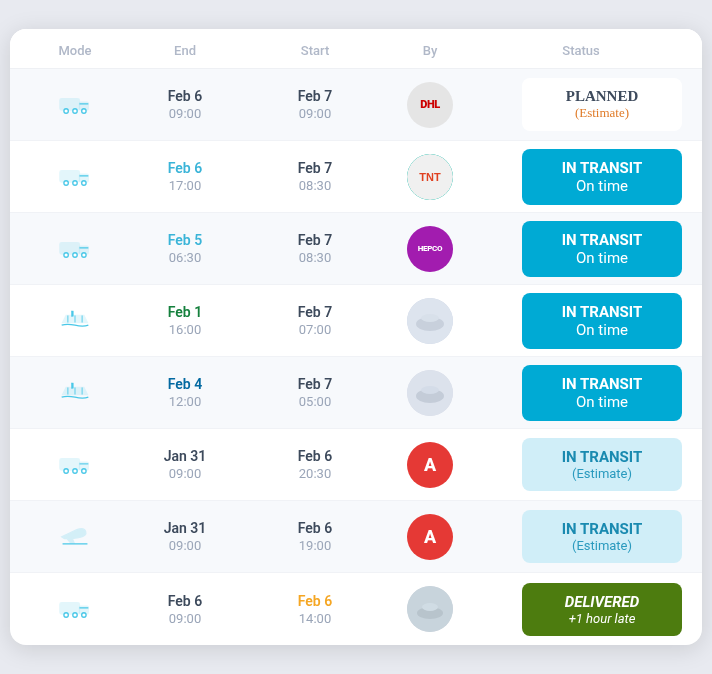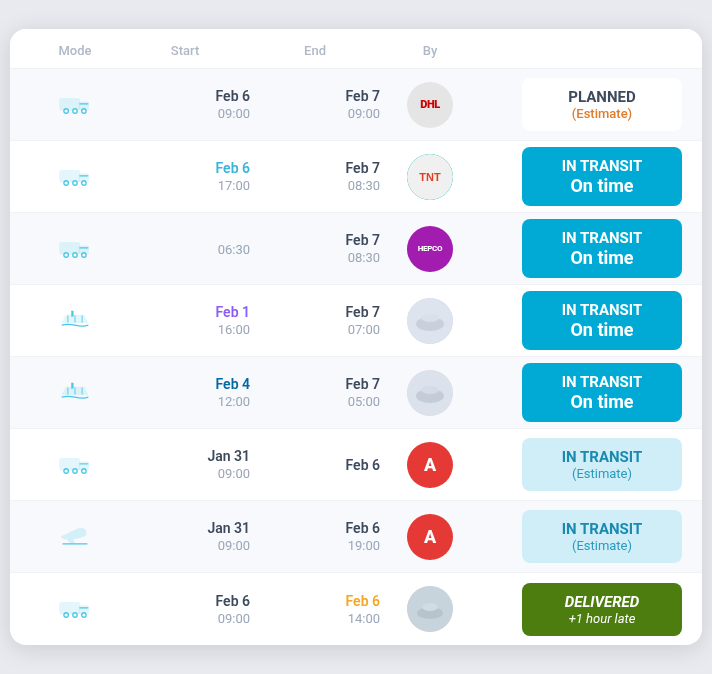--- a/index.html
+++ b/index.html
@@ -41,21 +41,21 @@
       border-bottom: 1px solid #f0f2f6;
     }
     .table-row:last-child { border-bottom: none; }
     .table-row.alt { background: #f7f9fc; }
     .mode-cell {
       display: flex;
       justify-content: center;
       align-items: center;
     }
     .date-cell {
-      text-align: right;
+      text-align: center;
     }
     .date-main {
       font-size: 14px;
       font-weight: 600;
       color: #3ab4d8;
     }
     .date-sub {
       font-size: 13px;
       color: #9aa5b8;
       margin-top: 2px;
@@ -117,43 +117,44 @@
       padding-right: 0;
     }
     .status-badge {
       border-radius: 8px;
       padding: 10px 16px;
       text-align: center;
       min-width: 160px;
     }
     .status-planned {
       background: white;
+      font-family: Liberation Serif, serif;
     }
     .status-planned .s-top {
       font-size: 15px;
       font-weight: 700;
       color: #3d4a5c;
     }
     .status-planned .s-bot {
       font-size: 13px;
       color: #e07c2a;
       font-weight: 500;
     }
     .status-transit-dark {
       background: #00aad4;
     }
     .status-transit-dark .s-top {
       font-size: 15px;
       font-weight: 700;
       color: white;
     }
     .status-transit-dark .s-bot {
-      font-size: 18px;
-      color: white;
-      font-weight: 700;
+      font-size: 15px;
+      color: white;
+      font-weight: 400;
     }
     .status-transit-light {
       background: #d0eef8;
     }
     .status-transit-light .s-top {
       font-size: 15px;
       font-weight: 700;
       color: #1a8ab0;
     }
     .status-transit-light .s-bot {
@@ -180,23 +181,24 @@
       width: 32px;
       height: 24px;
     }
   </style>
 </head>
 <body>
 
 <div class="card">
   <div class="table-header">
     <span>Mode</span>
+    <span>End</span>
     <span>Start</span>
-    <span>End</span>
     <span>By</span>
+    <span>Status</span>
   </div>
   <div id="table-body">
       <div class="table-row alt">
     <div class="mode-cell">
       <span class="truck-icon">
         <svg viewBox="0 0 36 24" fill="none" xmlns="http://www.w3.org/2000/svg">
       <rect x="1" y="7" width="22" height="13" rx="2" fill="#4ac8e8" opacity="0.15" stroke="#4ac8e8" stroke-width="1.5"></rect>
       <rect x="23" y="11" width="10" height="9" rx="1.5" fill="#4ac8e8" opacity="0.15" stroke="#4ac8e8" stroke-width="1.5"></rect>
       <line x1="23" y1="13" x2="33" y2="13" stroke="#4ac8e8" stroke-width="1.2"></line>
       <circle cx="8" cy="21" r="2.5" fill="white" stroke="#4ac8e8" stroke-width="1.5"></circle>
@@ -266,20 +268,21 @@
       <rect x="1" y="7" width="22" height="13" rx="2" fill="#4ac8e8" opacity="0.15" stroke="#4ac8e8" stroke-width="1.5"></rect>
       <rect x="23" y="11" width="10" height="9" rx="1.5" fill="#4ac8e8" opacity="0.15" stroke="#4ac8e8" stroke-width="1.5"></rect>
       <line x1="23" y1="13" x2="33" y2="13" stroke="#4ac8e8" stroke-width="1.2"></line>
       <circle cx="8" cy="21" r="2.5" fill="white" stroke="#4ac8e8" stroke-width="1.5"></circle>
       <circle cx="18" cy="21" r="2.5" fill="white" stroke="#4ac8e8" stroke-width="1.5"></circle>
       <circle cx="28" cy="21" r="2.5" fill="white" stroke="#4ac8e8" stroke-width="1.5"></circle>
     </svg>
       </span>
     </div>
     <div class="date-cell">
+      <div class="date-main" style="color:#3ab4d8">Feb 5</div>
       <div class="date-sub">06:30</div>
     </div>
     <div class="date-cell">
       <div class="date-main" style="color:#3d4a5c">Feb 7</div>
       <div class="date-sub">08:30</div>
     </div>
     <div class="avatar-cell">
       <div class="avatar avatar-hepco">
       <span style="font-size:8px;font-weight:800;letter-spacing:-0.3px;color:white;">HEPCO</span>
     </div>
@@ -298,21 +301,21 @@
       <path d="M4 16 L8 8 L28 8 L32 16 Z" fill="#4ac8e8" opacity="0.15" stroke="#4ac8e8" stroke-width="1.5"></path>
       <rect x="14" y="3" width="2" height="6" fill="#4ac8e8" stroke="#4ac8e8" stroke-width="0.5"></rect>
       <path d="M3 19 Q9 17 18 19 Q27 21 33 19" stroke="#4ac8e8" stroke-width="1.5" fill="none"></path>
       <line x1="10" y1="8" x2="10" y2="16" stroke="#4ac8e8" stroke-width="1"></line>
       <line x1="18" y1="8" x2="18" y2="16" stroke="#4ac8e8" stroke-width="1"></line>
       <line x1="26" y1="8" x2="26" y2="16" stroke="#4ac8e8" stroke-width="1"></line>
     </svg>
       </span>
     </div>
     <div class="date-cell">
-      <div class="date-main" style="color:#8b5cf6">Feb 1</div>
+      <div class="date-main" style="color:#15803d">Feb 1</div>
       <div class="date-sub">16:00</div>
     </div>
     <div class="date-cell">
       <div class="date-main" style="color:#3d4a5c">Feb 7</div>
       <div class="date-sub">07:00</div>
     </div>
     <div class="avatar-cell">
       <div class="avatar avatar-ship1">
       <svg viewBox="0 0 46 46" width="46" height="46">
         <circle cx="23" cy="23" r="23" fill="#dde4ee"></circle>
@@ -377,20 +380,21 @@
       <circle cx="28" cy="21" r="2.5" fill="white" stroke="#4ac8e8" stroke-width="1.5"></circle>
     </svg>
       </span>
     </div>
     <div class="date-cell">
       <div class="date-main" style="color:#3d4a5c">Jan 31</div>
       <div class="date-sub">09:00</div>
     </div>
     <div class="date-cell">
       <div class="date-main" style="color:#3d4a5c">Feb 6</div>
+      <div class="date-sub">20:30</div>
     </div>
     <div class="avatar-cell">
       <div class="avatar avatar-red">A</div>
     </div>
     <div class="status-cell">
       <div class="status-badge status-transit-light">
     <div class="s-top">IN TRANSIT</div>
     <div class="s-bot">(Estimate)</div>
   </div>
     </div>

